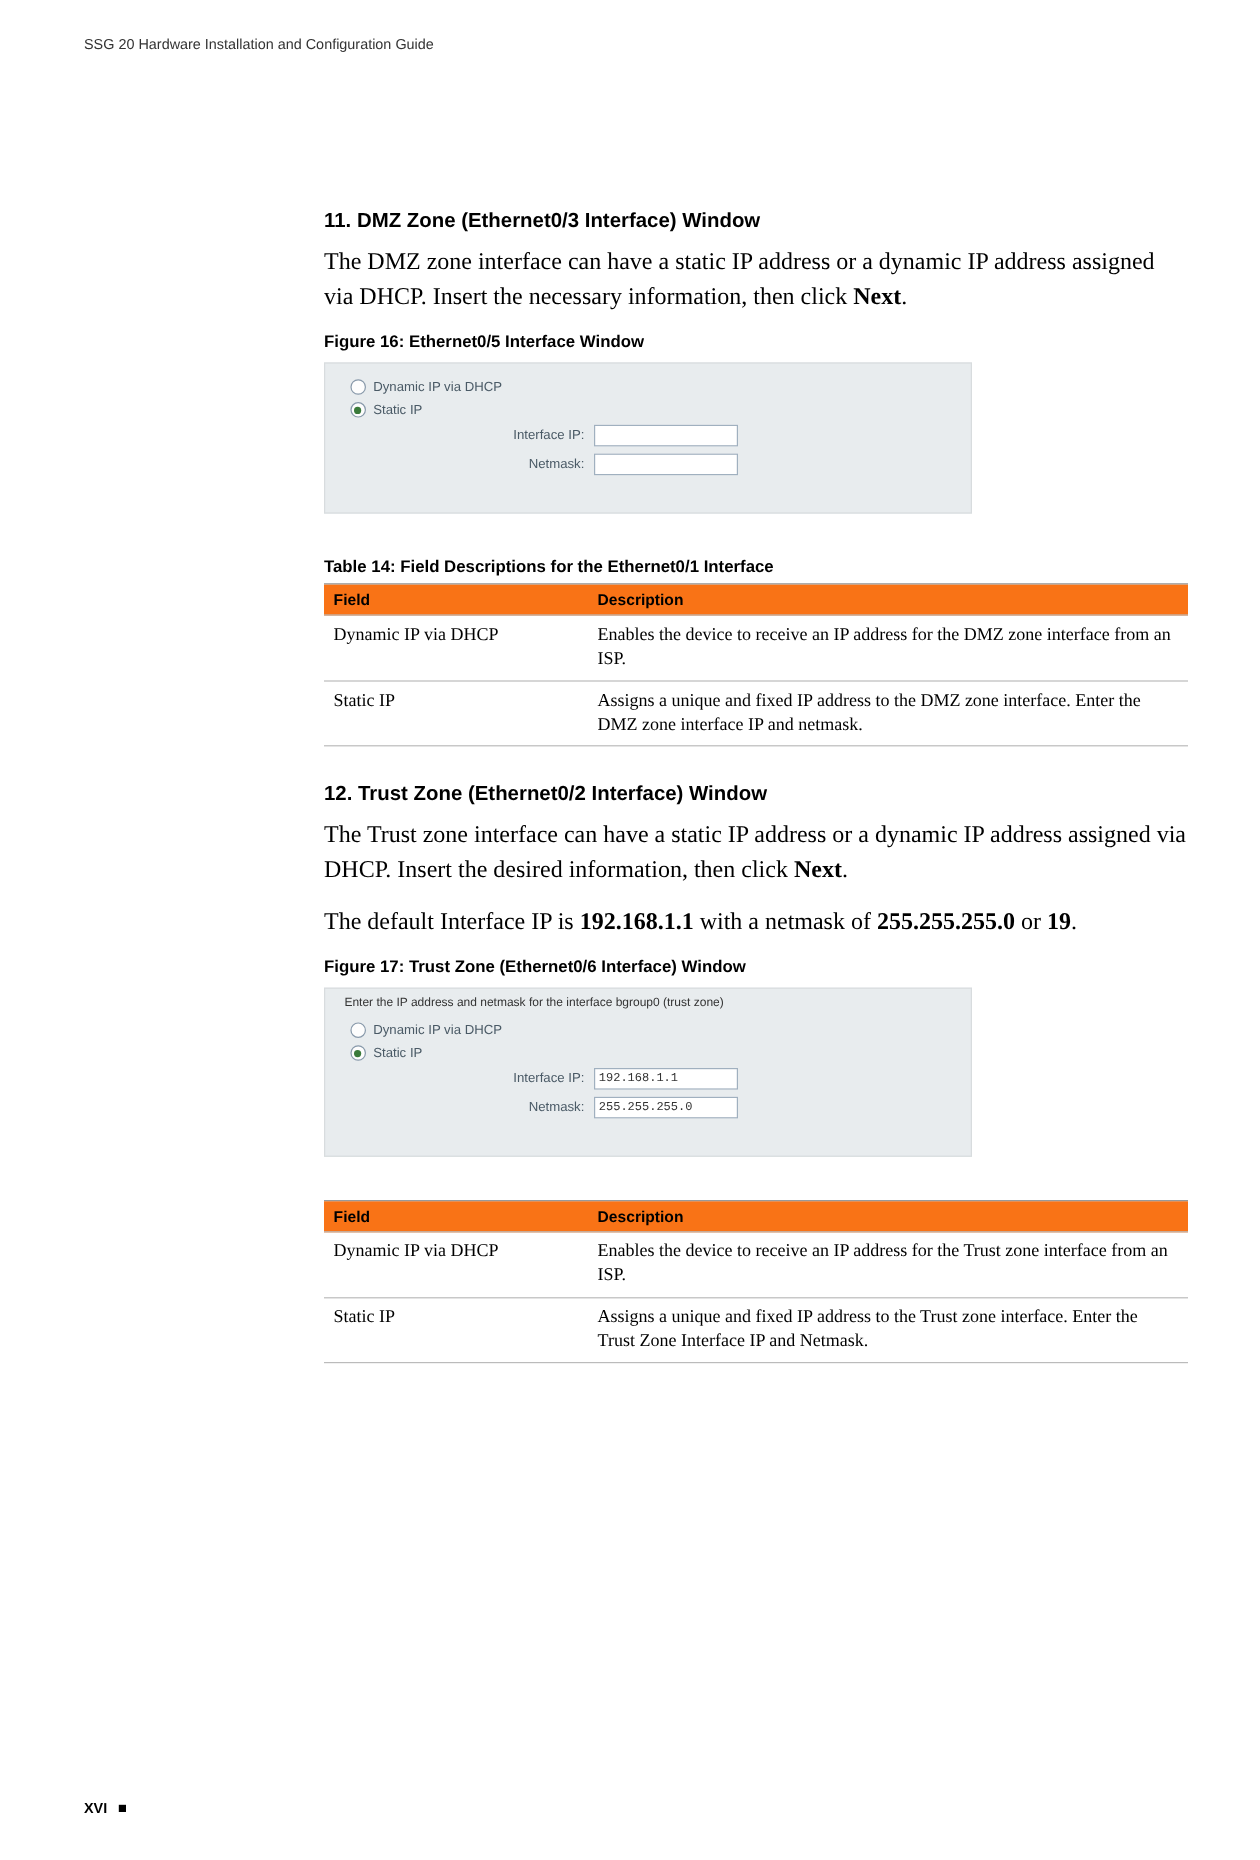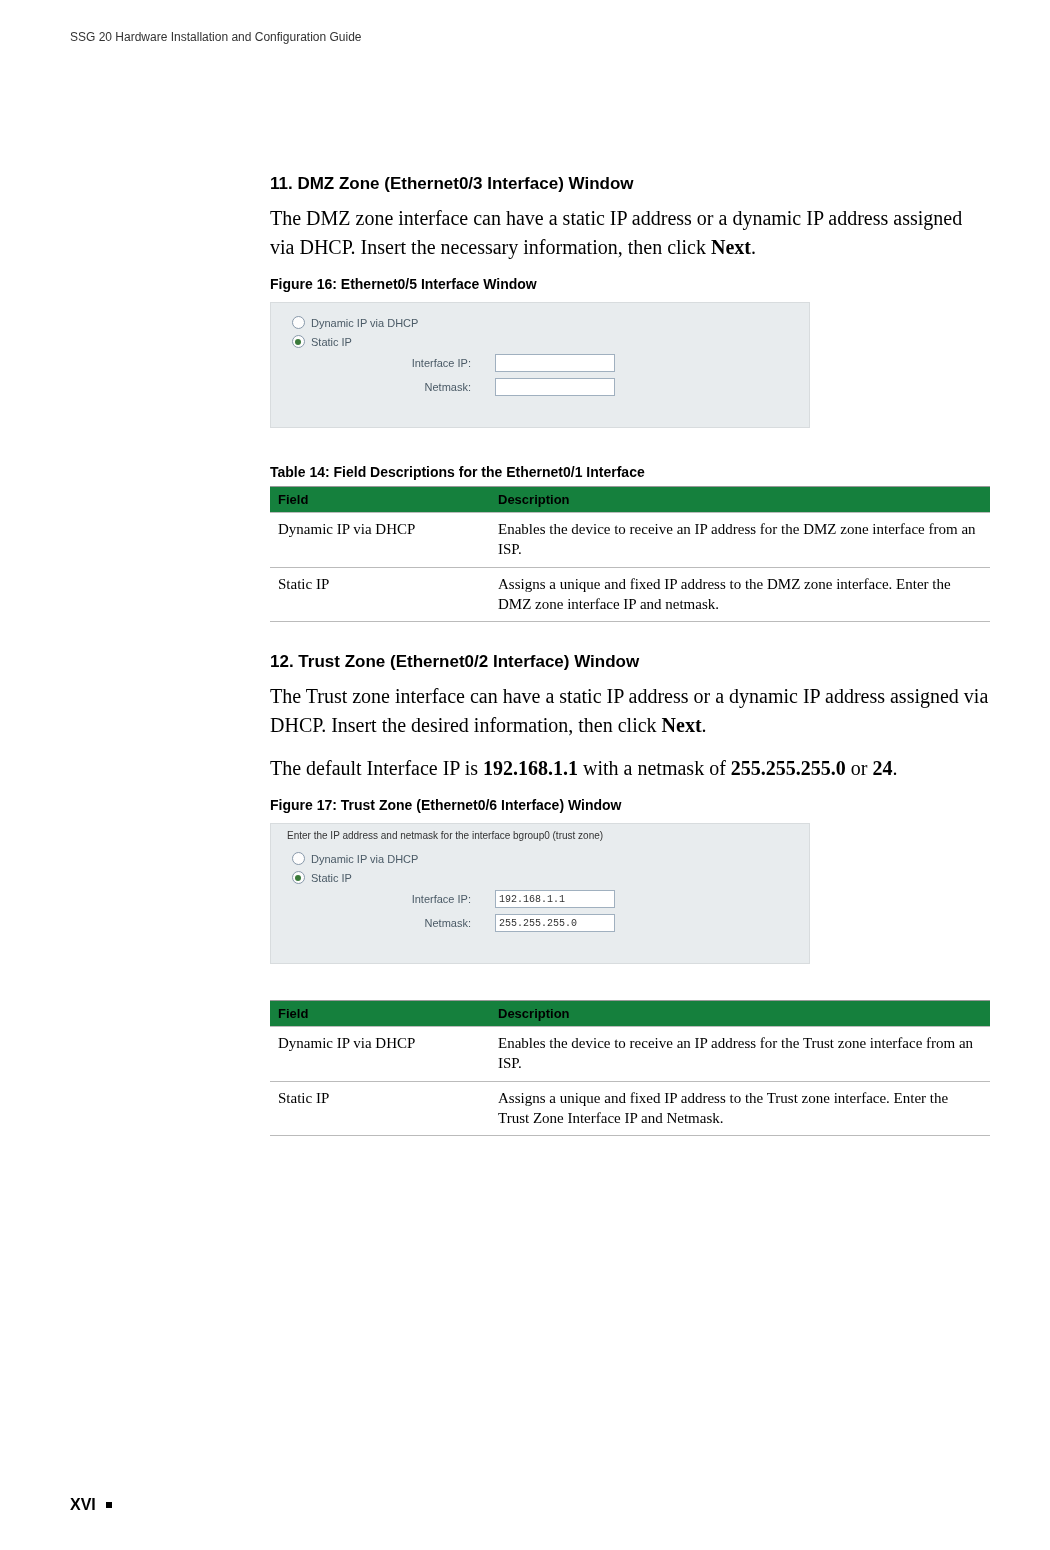--- a/index.html
+++ b/index.html
@@ -81,21 +81,21 @@
     }
     .option-label { flex: 1; }
     .sub-row {
       display: flex;
       align-items: center;
       padding: 3px 0 3px 80px;
     }
     .sub-label {
       width: 130px;
       text-align: right;
-      padding-right: 24px;
+      padding-right: 8px;
     }
     .sub-input {
       width: 120px;
       height: 18px;
       border: 1px solid #a0b0bf;
       background: #fff;
       font-family: 'Courier New', monospace;
       font-size: 10px;
       padding: 1px 3px;
       color: #333;
@@ -107,42 +107,42 @@
       margin-bottom: 6px;
     }
     table.desc {
       border-collapse: collapse;
       width: 100%;
       font-family: Georgia, serif;
       font-size: 15px;
       margin-bottom: 30px;
     }
     table.desc th {
-      background: #15803d;
+      background: #f97316;
       font-family: Verdana, Arial, sans-serif;
       font-weight: bold;
       font-size: 13px;
       text-align: left;
       padding: 5px 8px;
       border-top: 1px solid #999;
       border-bottom: 1px solid #bbb;
     }
     table.desc td {
       padding: 6px 8px 7px 8px;
       border-bottom: 1px solid #bbb;
       vertical-align: top;
       line-height: 1.35;
     }
     table.desc col.c1 { width: 220px; }
     .page-footer {
       position: absolute;
       bottom: 36px;
       left: 70px;
       font-family: Verdana, Arial, sans-serif;
-      font-size: 16px;
+      font-size: 12px;
       font-weight: bold;
       color: #000;
       display: flex;
       align-items: center;
       gap: 10px;
     }
     .sq { width: 6px; height: 6px; background: #000; display: inline-block; }
   </style>
 </head>
 <body>
@@ -204,21 +204,21 @@
         <td>Assigns a unique and fixed IP address to the DMZ zone interface. Enter the DMZ zone interface IP and netmask.</td>
       </tr>
     </tbody>
   </table>
 
   <div class="section-heading">12. Trust Zone (Ethernet0/2 Interface) Window</div>
   <p class="body-text">
     <span>The Trust zone interface can have a static IP address or a dynamic IP address assigned via DHCP. Insert the desired information, then click </span><span class="bold">Next</span><span>.</span>
   </p>
   <p class="body-text">
-    <span>The default Interface IP is </span><span class="bold">192.168.1.1</span><span> with a netmask of </span><span class="bold">255.255.255.0</span><span> or </span><span class="bold">24</span><span>.</span>
+    <span>The default Interface IP is </span><span class="bold">192.168.1.1</span><span> with a netmask of </span><span class="bold">255.255.255.0</span><span> or </span><span class="bold">19</span><span>.</span>
   </p>
   <div class="fig-caption">Figure 17:  Trust Zone (Ethernet0/6 Interface) Window</div>
 
   <div class="ui-panel" style="padding-top:6px;">
     <div class="instr">Enter the IP address and netmask for the interface bgroup0 (trust zone)</div>
     <div class="ui-row">
       <div class="radio-col">
         <span class="radio-outer"></span>
       </div>
       <span class="option-label">Dynamic IP via DHCP</span>

